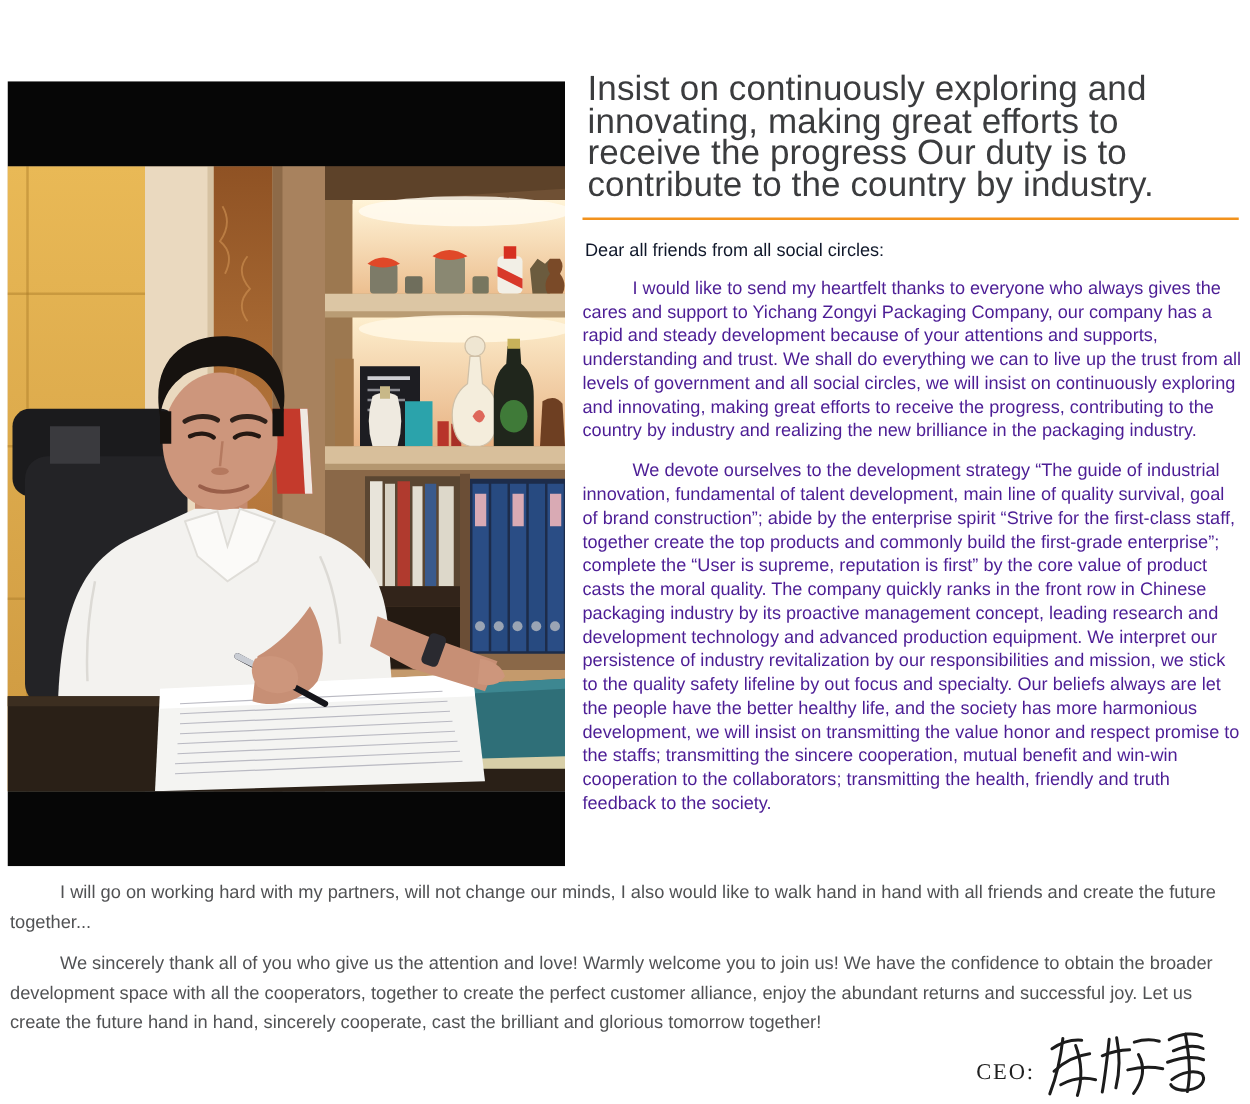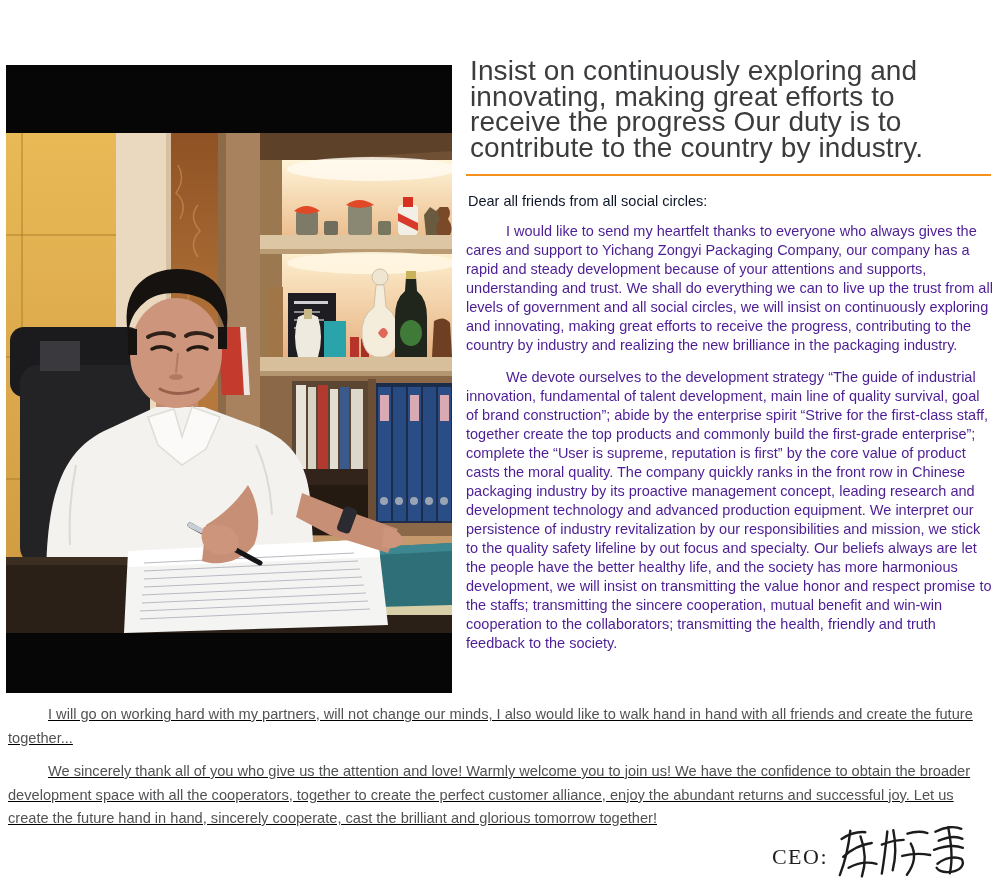--- a/index.html
+++ b/index.html
@@ -8,25 +8,25 @@
 
   .photo { position:absolute; left:6px; top:65px; width:446px; height:628px; }
   .photo svg { display:block; }
 
   .right-col { position:absolute; left:466px; top:58px; width:527px; }
   .heading { font-size:28px; line-height:25.5px; color:#3b3c3e; margin:0 16px 0 4px; letter-spacing:.1px; font-weight:400; }
   .divider { border:0; border-top:2px solid #f2921d; margin:14px 0 0 0; width:525px; }
   .salutation { font-size:14.5px; color:#0f172a; margin:17px 0 0 2px; }
   .para { font-size:14.5px; line-height:19px; color:#4c1d95; margin:13px 0 0 0; text-indent:40px; }
 
-  .bottom { position:absolute; left:8px; top:703px; width:985px;text-decoration:underline; }
+  .bottom { position:absolute; left:8px; top:703px; width:985px; }
   .bottom .para-wide { font-size:14.6px; line-height:23.5px; color:#515254; margin:0 0 10px 0; text-indent:40px; }
 
   .sig-row { position:absolute; right:36px; top:820px; height:60px; display:flex; align-items:center; }
-  .ceo-label { font-family:"Liberation Serif", serif; font-size:22px; letter-spacing:1.5px; color:#1f1f1f; margin-right:8px; padding-top:14px; }
+  .ceo-label { font-family:"Liberation Serif", serif; font-size:18px; letter-spacing:1.5px; color:#1f1f1f; margin-right:8px; padding-top:14px; }
   .sig-svg { transform:rotate(-2deg); }
 </style>
 </head>
 <body>
 
 <div class="page">
 
   <div class="photo">
     <svg width="446" height="628" viewBox="0 0 446 628">
       <defs>

